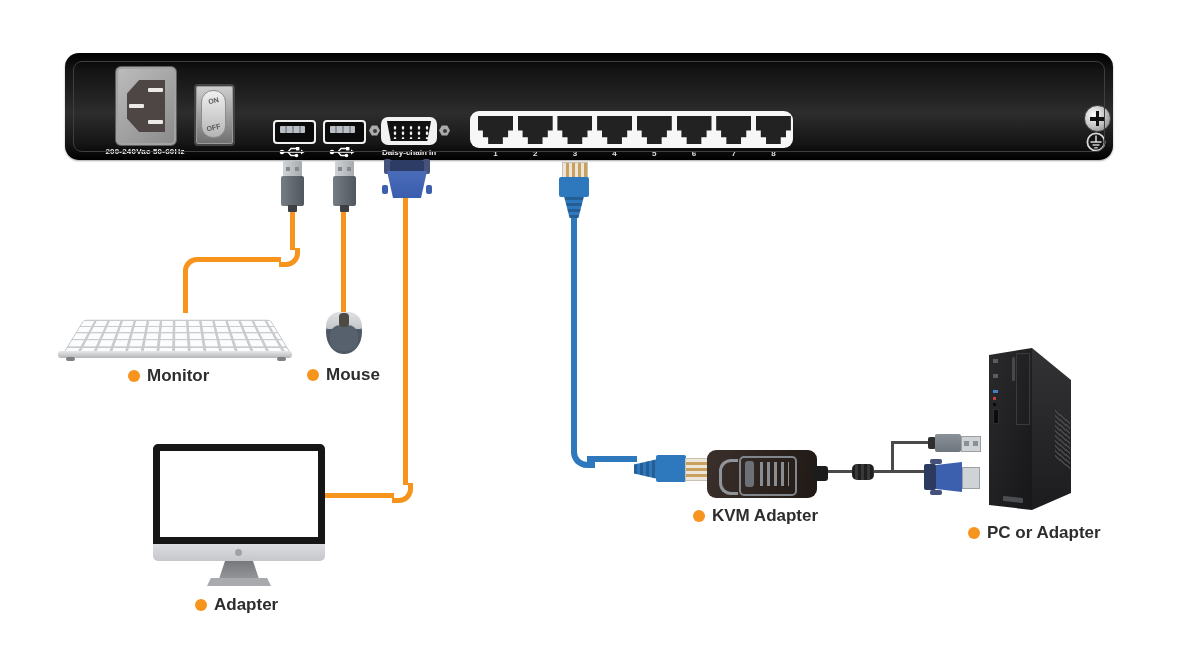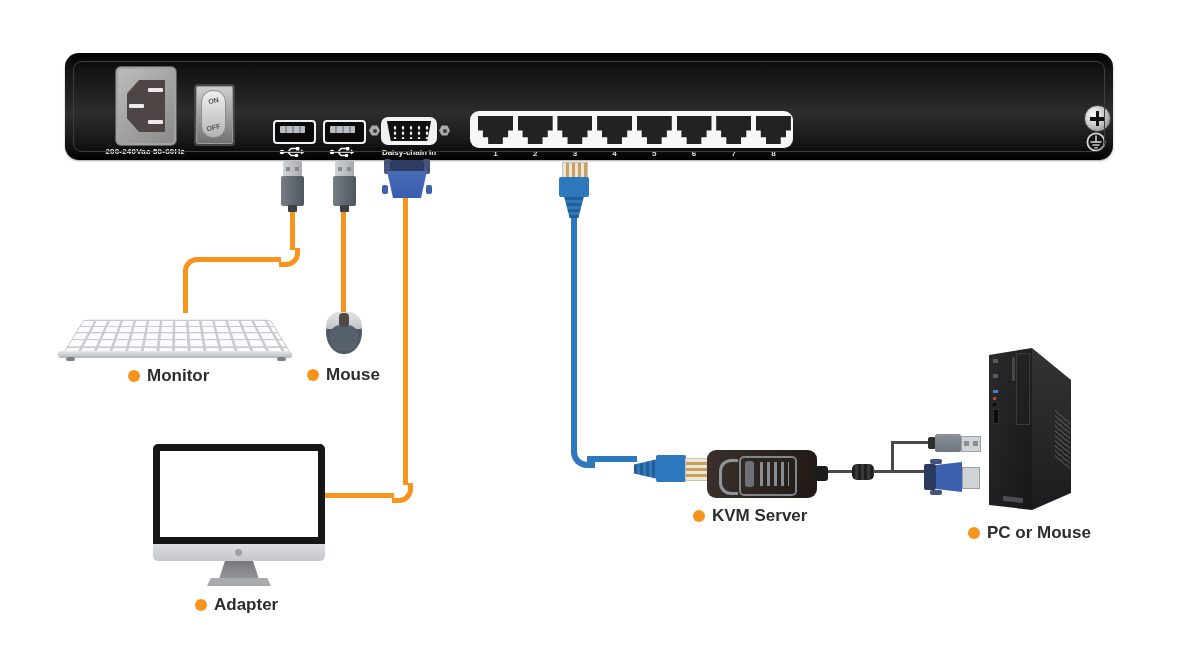--- a/index.html
+++ b/index.html
@@ -360,20 +360,20 @@
   <div class="tag" style="left:307px;top:365px;">
     <span class="dot"></span>
     <span>Mouse</span>
   </div>
   <div class="tag" style="left:195px;top:595px;">
     <span class="dot"></span>
     <span>Adapter</span>
   </div>
   <div class="tag" style="left:693px;top:506px;">
     <span class="dot"></span>
-    <span>KVM Server</span>
+    <span>KVM Adapter</span>
   </div>
   <div class="tag" style="left:968px;top:523px;">
     <span class="dot"></span>
-    <span>PC or Mouse</span>
+    <span>PC or Adapter</span>
   </div>
 
 </div>
 
 </body></html>

